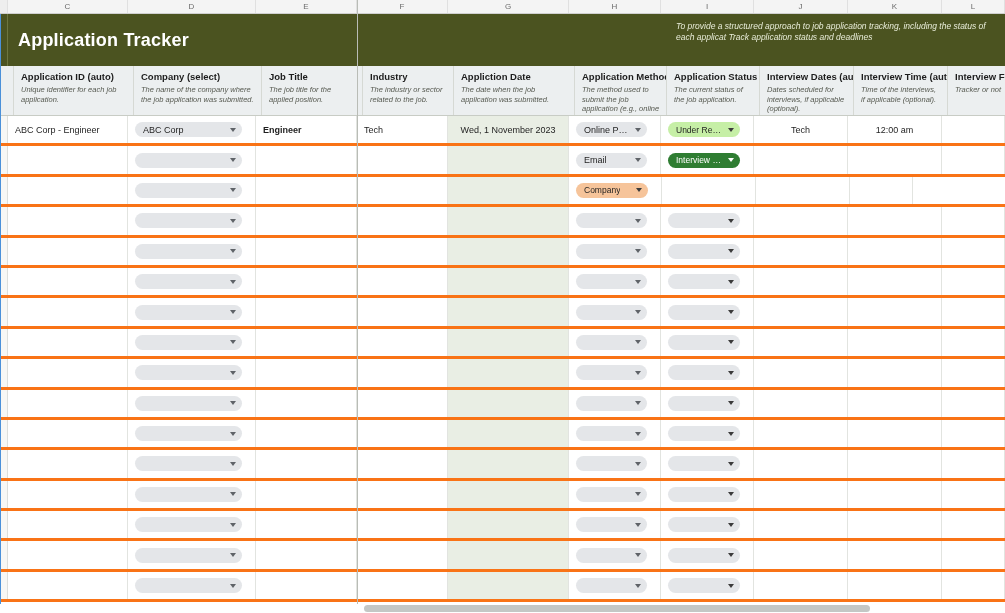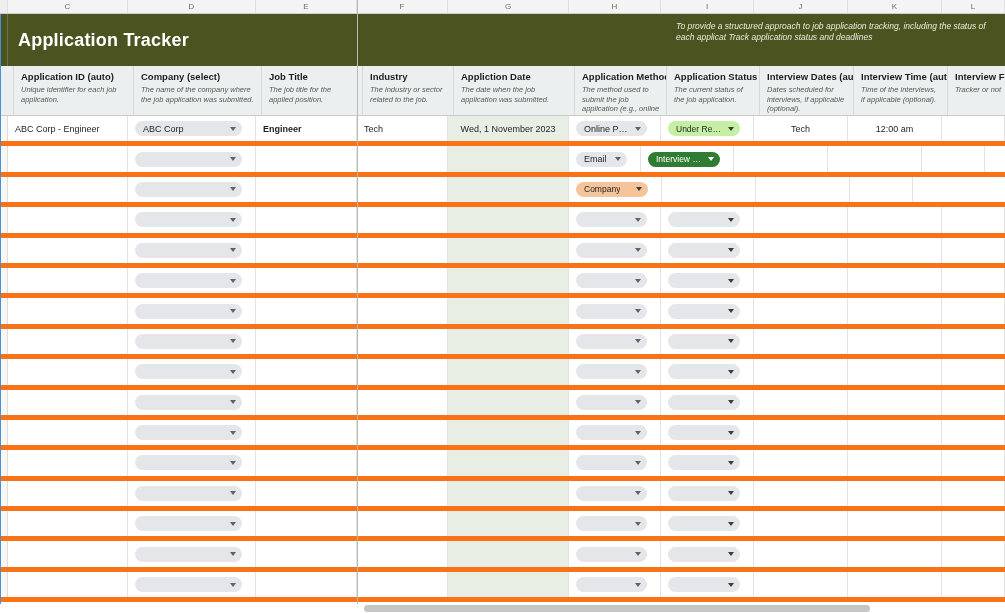--- a/index.html
+++ b/index.html
@@ -96,21 +96,21 @@
     font-style: italic;
     color: #55584f;
     line-height: 9.5px;
   }
 
   
   .grid { position: relative; }
   .row {
     display: flex;
     height: 30.4px;
-    border-bottom: 5px solid #f97316;
+    border-bottom: 3px solid #f97316;
   }
   .cell {
     flex: 0 0 auto;
     border-right: 1px solid #e2e4e0;
     position: relative;
     display: flex;
     align-items: center;
     padding: 0 7px;
     font-size: 9px;
     color: #1f1f1f;
@@ -301,21 +301,21 @@
         <div class="cell" style="width:120px;"></div>
         <div class="cell" style="width:128px;">
         <div class="dd">
           <span class="lbl"></span>
           <span class="caret"></span>
         </div>
      </div>
         <div class="cell" style="width:101px;"></div>
         <div class="cell" style="width:91px;"></div>
         <div class="cell tint-date center" style="width:121px;"></div>
-        <div class="cell" style="width:72px;">
+        <div class="cell" style="width:92px;">
         <div class="dd">
           <span class="lbl">Email</span>
           <span class="caret"></span>
         </div>
      </div>
         <div class="cell" style="width:93px;">
       <div class="chip" style="background:#2f7d32;color:#ffffff;">
         <span class="lbl">Interview Scheduled</span>
         <span class="caret" style="border-top-color:#ffffff;"></span>
       </div>

